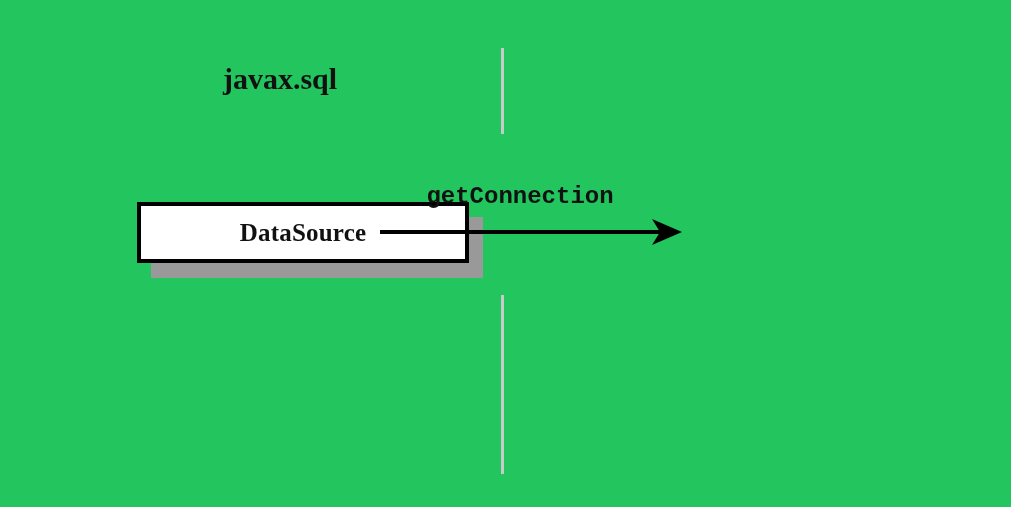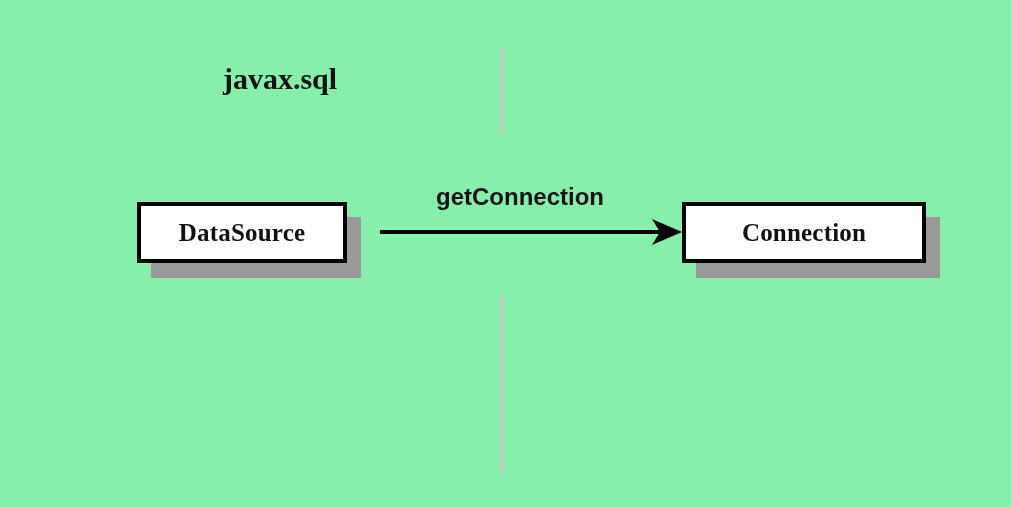--- a/index.html
+++ b/index.html
@@ -8,21 +8,21 @@
   }
   body {
     background: #ffffff;
     font-family: "Liberation Serif", "DejaVu Serif", serif;
   }
 
   #diagram-canvas {
     position: relative;
     width: 1011px;
     height: 507px;
-    background: #86efac;
+    background: #22c55e;
     overflow: hidden;
   }
 
   
   .package-label {
     position: absolute;
     font-family: "Liberation Serif", "DejaVu Serif", serif;
     font-weight: bold;
     font-size: 30px;
     color: #111111;
@@ -86,22 +86,23 @@
     font-weight: bold;
     font-size: 25px;
     color: #111111;
     white-space: nowrap;
     letter-spacing: 0.2px;
   }
 
   #class-node-datasource {
     left: 137px;
     top: 202px;
-    width: 210px;
+    width: 292px;
     height: 61px;
+    padding-left: 40px;
   }
   #class-node-connection {
     left: 682px;
     top: 202px;
     width: 244px;
     height: 61px;
   }
 
   
   #association-arrow {
@@ -111,21 +112,21 @@
     width: 306px;
     height: 36px;
     overflow: visible;
   }
   #association-label {
     position: absolute;
     left: 410px;
     top: 183px;
     width: 220px;
     text-align: center;
-    font-family: Liberation Sans, sans-serif;
+    font-family: Liberation Mono, monospace;
     font-weight: bold;
     font-size: 24px;
     color: #111111;
     white-space: nowrap;
   }
 </style>
 </head>
 <body>
 
 <div id="diagram-canvas">
@@ -137,26 +138,20 @@
 
   <div class="package-divider" id="package-divider-bottom"></div>
 
   <div class="class-node" id="class-node-datasource">
     <div class="class-node-shadow"></div>
     <div class="class-node-body">
       <span class="class-node-label">DataSource</span>
     </div>
   </div>
 
-  <div class="class-node" id="class-node-connection">
-    <div class="class-node-shadow"></div>
-    <div class="class-node-body">
-      <span class="class-node-label">Connection</span>
-    </div>
-  </div>
 
   <svg id="association-arrow" viewBox="0 0 306 36">
     <line x1="0" y1="18" x2="286" y2="18" stroke="#000000" stroke-width="4"></line>
     <path d="M 302 18 L 272 5 L 280 18 L 272 31 Z" fill="#000000"></path>
   </svg>
 
   <div id="association-label">getConnection</div>
 
 </div>
 

